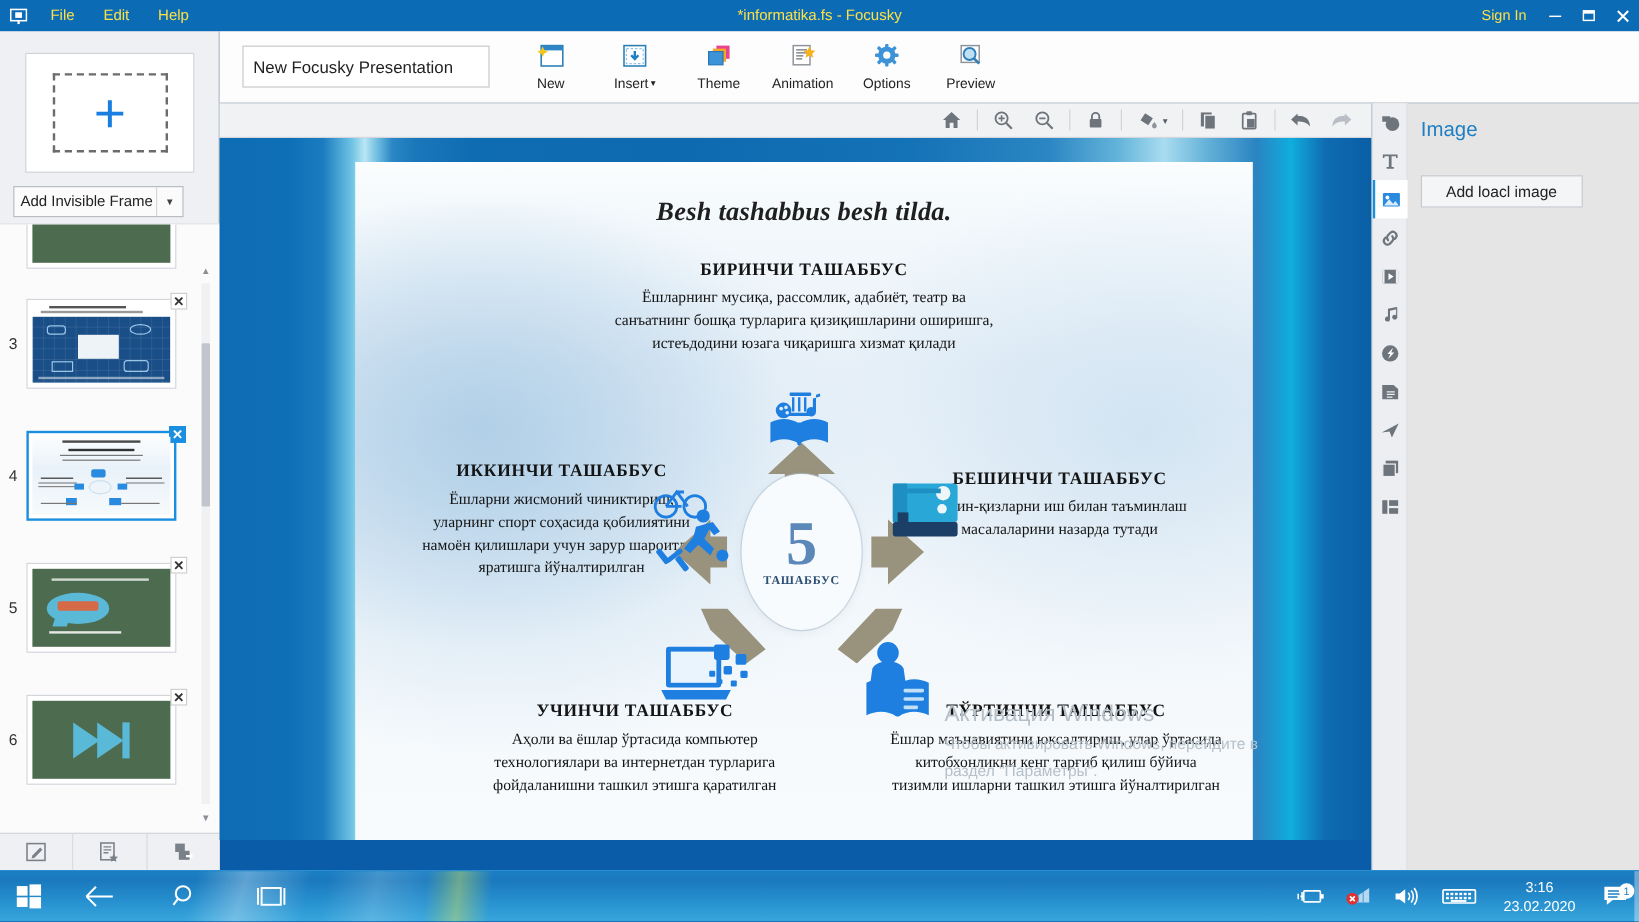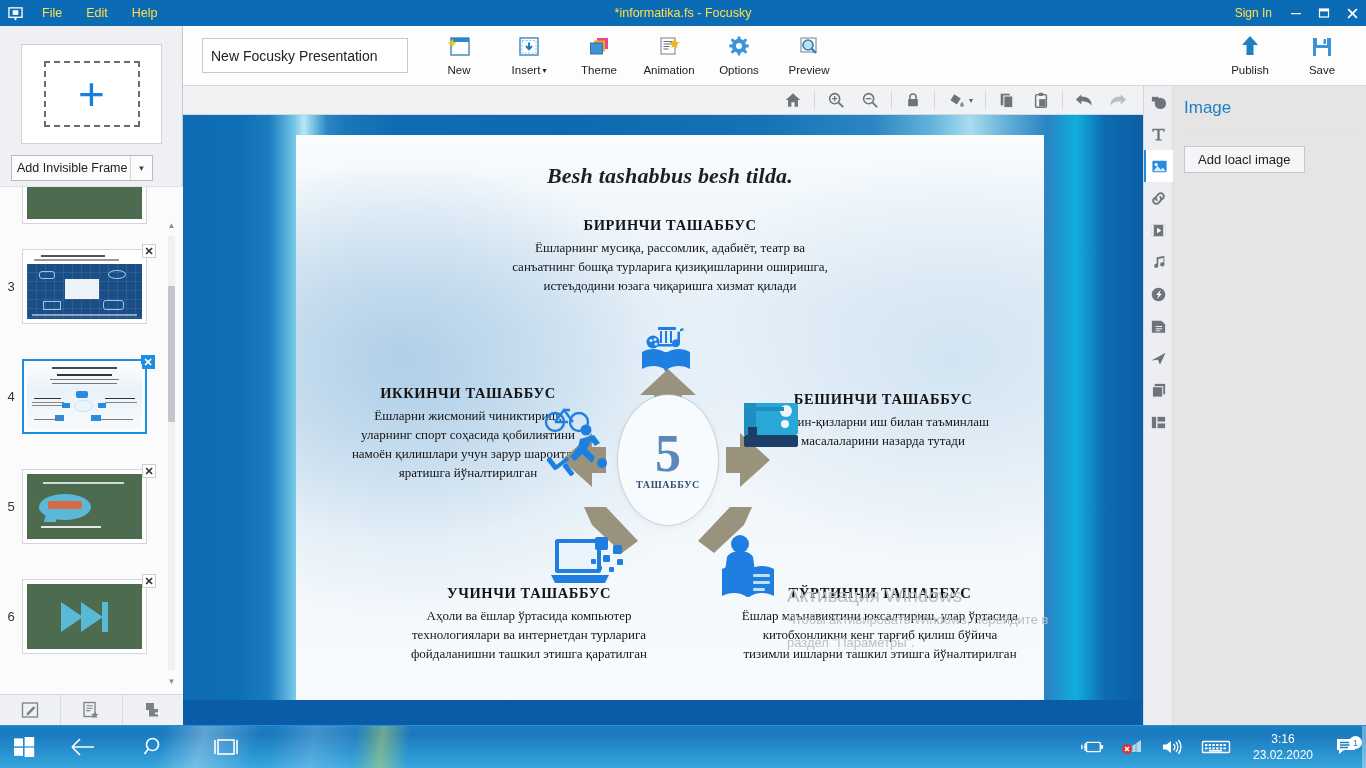--- a/index.html
+++ b/index.html
@@ -204,21 +204,21 @@
   }
   .rail-btn {
     width:29px; height:32px; display:flex; align-items:center; justify-content:center;
   }
   .rail-btn.active { background:#fff; border-left:2px solid #1a8fe0; }
   .rp-title {
     position:absolute; left:40px; top:12px; font-size:17px; color:#1f7fc4;
   }
   .rp-rule { position:absolute; left:40px; top:44px; width:173px; height:1px; background:#e0e3e7; }
   .rp-addbtn {
-    position:absolute; left:40px; top:60px; height:27px; padding:0 13px;
+    position:absolute; left:40px; top:60px; height:27px; padding:0 20px;
     background:#f4f5f7; border:1px solid #c5c9cf; font-size:13px; color:#222;
     display:flex; align-items:center;
   }
 
   
   .taskbar {
     position:absolute; left:0; bottom:0; width:1366px; height:43px;
     background:linear-gradient(180deg,#1b7fc4 0%,#1a79bd 18%,#2790cf 60%,#38a7dd 100%);
     border-top:1px solid #2a8fd0;
     display:flex; align-items:center; color:#fff;
@@ -365,41 +365,20 @@
           <svg width="26" height="24" viewBox="0 0 26 24">
             <rect x="5" y="3" width="15" height="14" fill="#fff" stroke="#8d9299" stroke-width="1.2"></rect>
             <circle cx="12" cy="10" r="5" fill="#bfe0f2" stroke="#2f7fb8" stroke-width="1.6"></circle>
             <path d="M15.6 13.6 L20 18" stroke="#2f7fb8" stroke-width="2.2"></path>
           </svg>
         </span>
         <span class="lbl">Preview</span>
       </div>
     </div>
 
-    <div class="ribbon-right">
-      <div class="rtool">
-        <span class="ico">
-          <svg width="26" height="26" viewBox="0 0 26 26">
-            <path d="M13 2 L21 11 H16.5 V21 H9.5 V11 H5 Z" fill="#1f7fc4"></path>
-          </svg>
-        </span>
-        <span class="lbl">Publish</span>
-      </div>
-      <div class="rtool">
-        <span class="ico">
-          <svg width="26" height="26" viewBox="0 0 26 26">
-            <rect x="4" y="4" width="18" height="18" fill="#3d93d8"></rect>
-            <rect x="8" y="4" width="10" height="7" fill="#fff"></rect>
-            <rect x="14.5" y="5" width="2.5" height="5" fill="#3d93d8"></rect>
-            <rect x="7" y="14" width="12" height="8" fill="#fff"></rect>
-          </svg>
-        </span>
-        <span class="lbl">Save</span>
-      </div>
-    </div>
   </div>
 
   <div class="leftpanel">
 
     <div class="addframe-box">
       <div class="dashed-sq">
         <span class="plus-sign">+</span>
       </div>
     </div>
 

